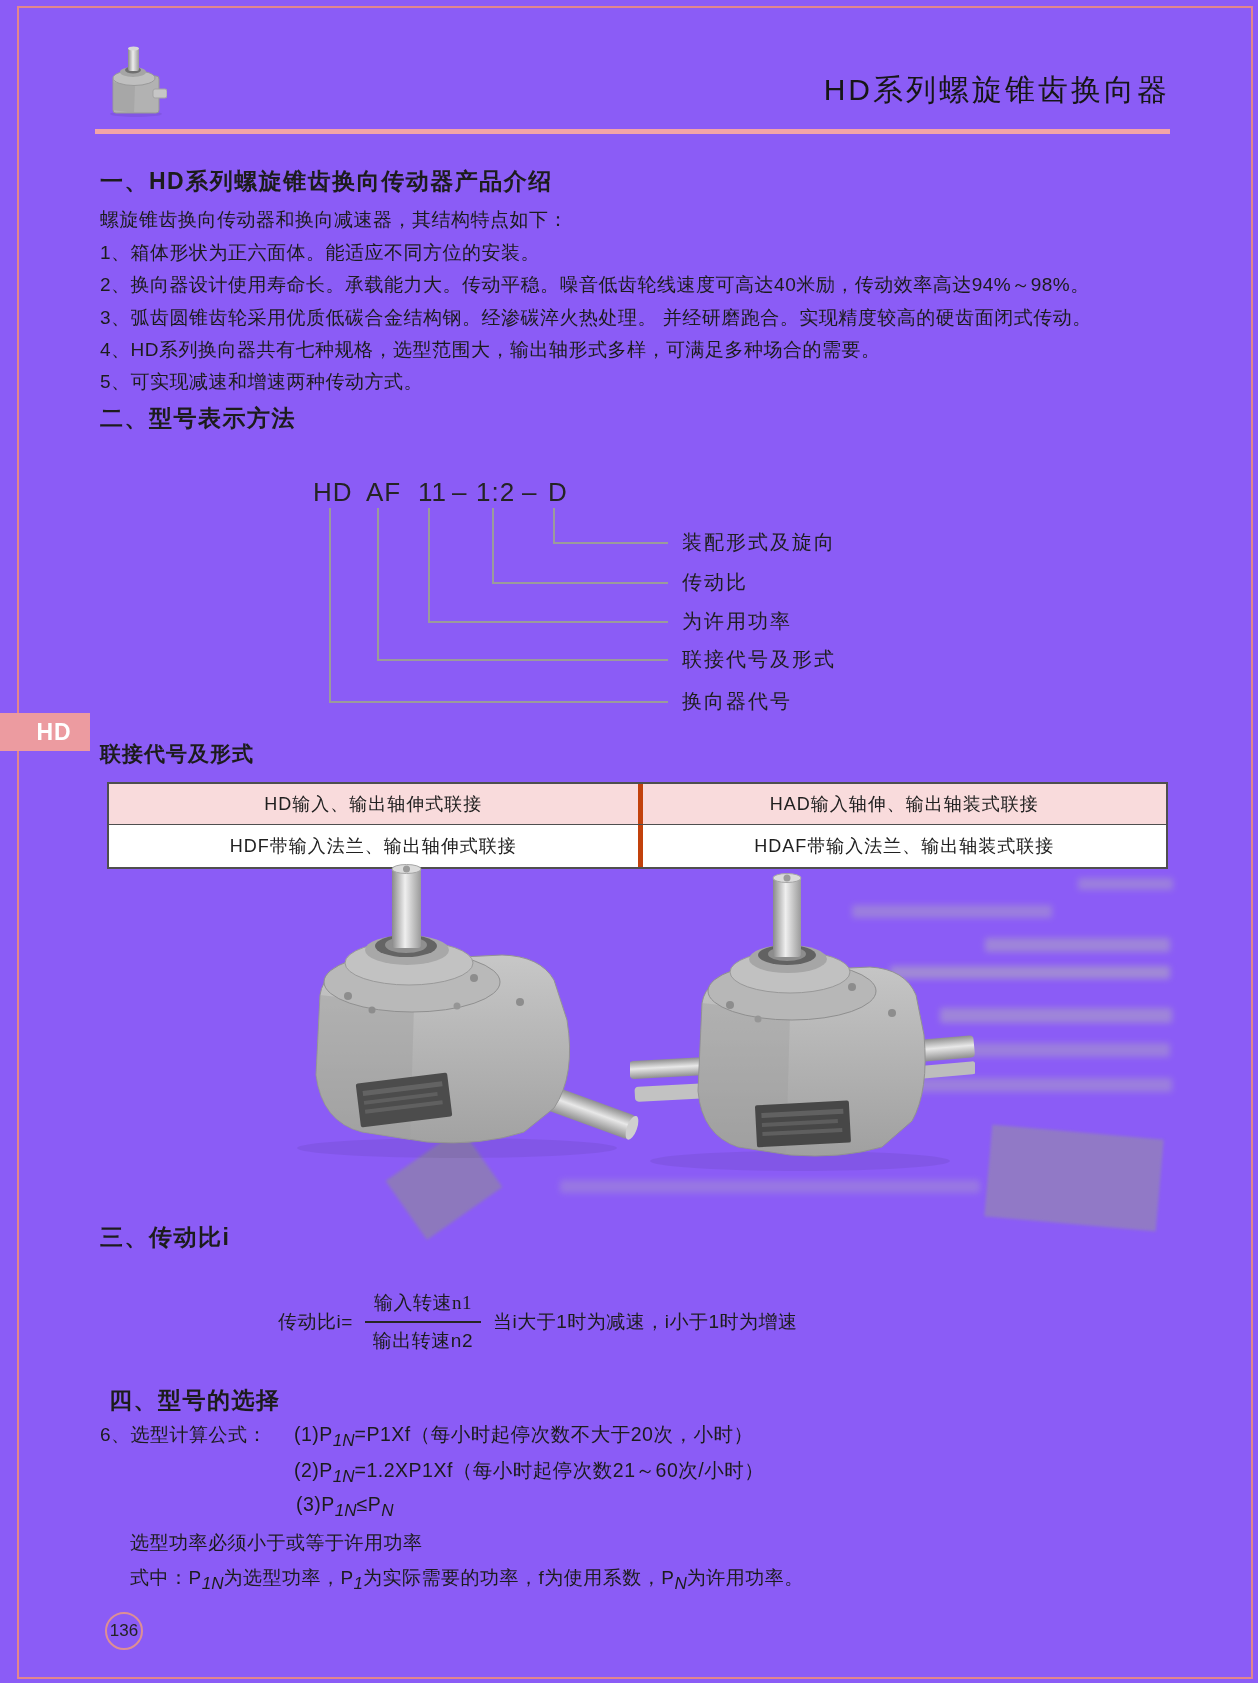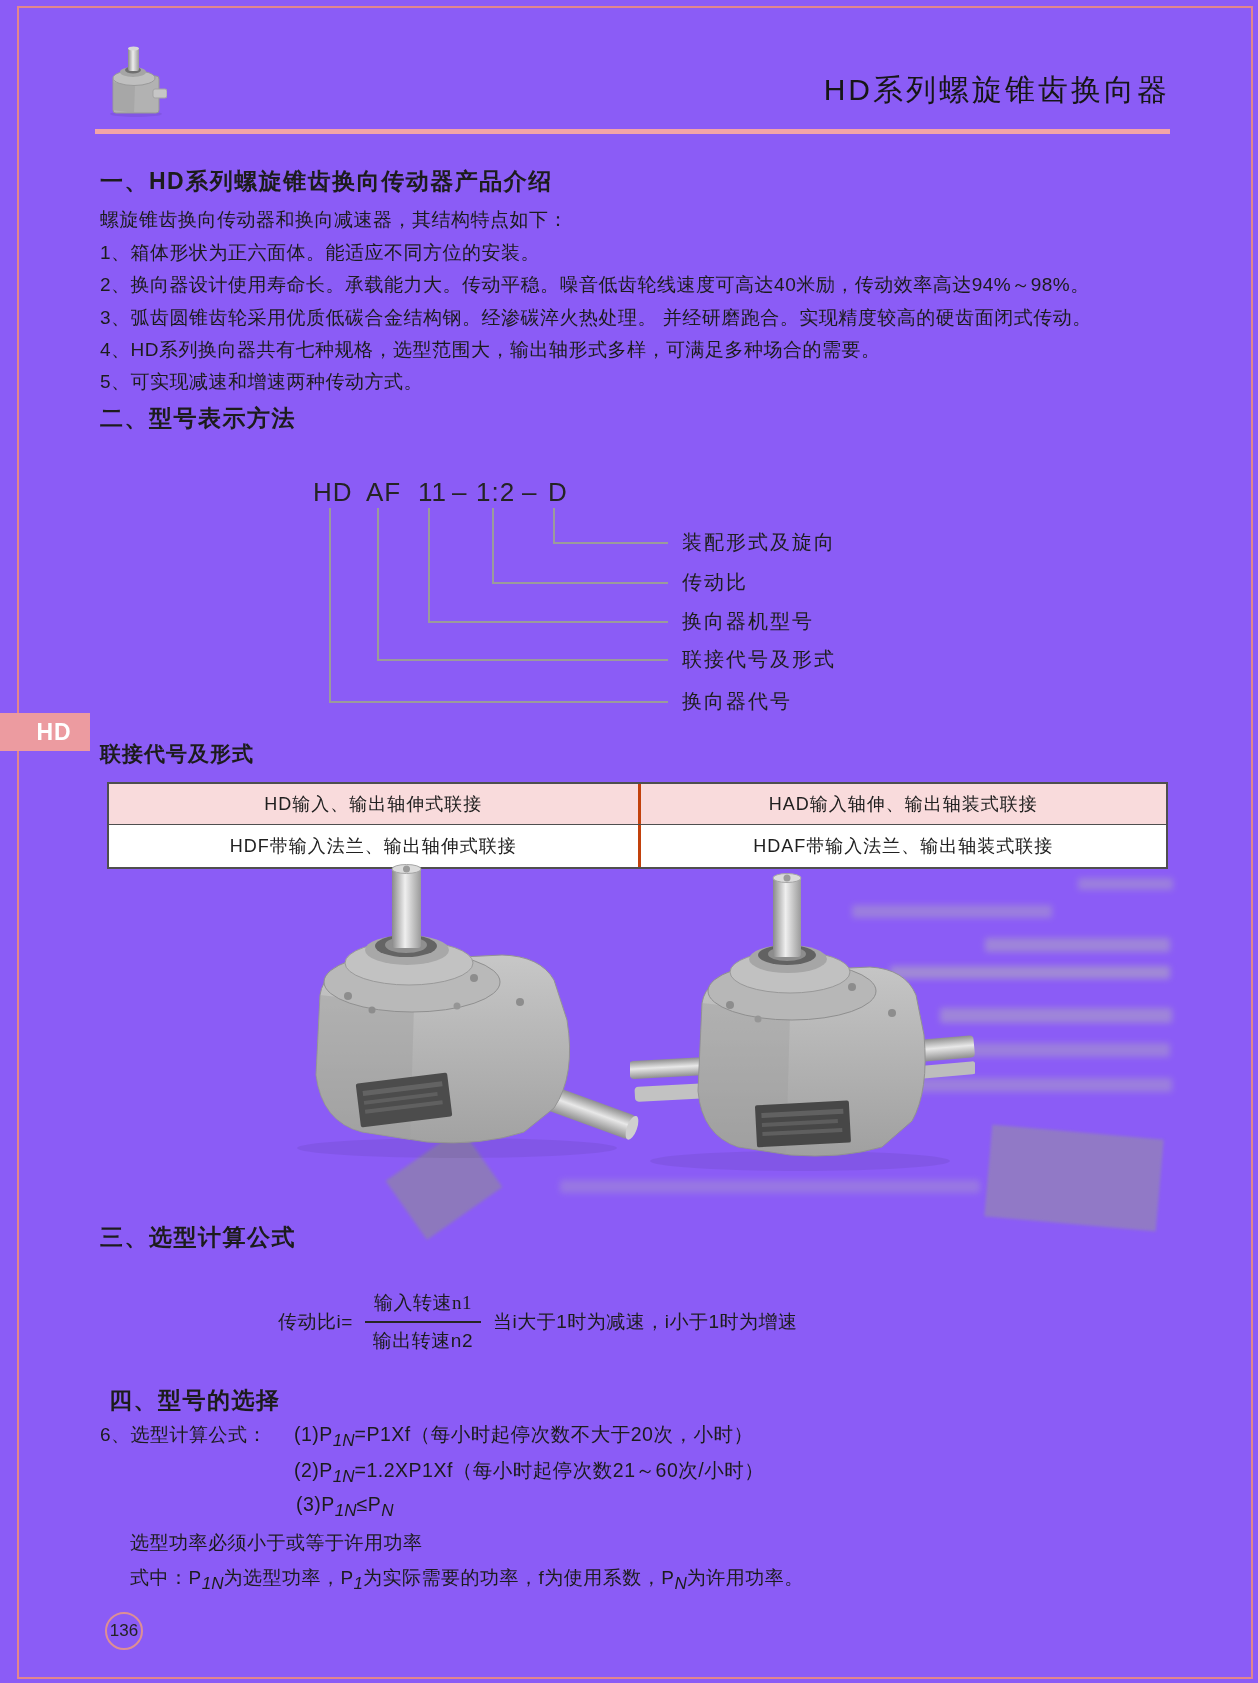--- a/index.html
+++ b/index.html
@@ -28,21 +28,21 @@
   
   .side-tab{position:absolute;left:0;top:713px;width:90px;height:38px;background:#ec9ba0;
             color:#ffffff;font-size:23px;font-weight:bold;display:flex;align-items:center;
             justify-content:center;padding-left:18px;box-sizing:border-box;letter-spacing:1px;z-index:3;}
 
   
   .conn-table{position:absolute;left:107px;top:782px;width:1061px;border:2px solid #4f4f4f;box-sizing:border-box;}
   .conn-row{display:grid;grid-template-columns:1fr 1fr;}
   .conn-cell{display:flex;align-items:center;justify-content:center;font-size:18px;
              letter-spacing:1px;height:40px;white-space:nowrap;color:#202020;}
-  .conn-cell + .conn-cell{border-left:3px solid #c2410c;}
+  .conn-cell + .conn-cell{border-left:5px solid #c2410c;}
   .conn-head .conn-cell{background:#f9dbdc;}
   .conn-body{border-top:1px solid #4f4f4f;}
   .conn-body .conn-cell{height:42px;background:#ffffff;}
 
   
   .ghost{position:absolute;background:#b7b7b7;filter:blur(3px);opacity:.38;border-radius:2px;}
   .smudge{position:absolute;filter:blur(1.5px);}
 
   
   .formula-row{position:absolute;left:278px;top:1288px;display:flex;align-items:center;gap:12px;}
@@ -110,21 +110,21 @@
       <polyline points="254,38 254,73 368,73"></polyline>
       <polyline points="193,38 193,113 368,113"></polyline>
       <polyline points="129,38 129,152 368,152"></polyline>
       <polyline points="78,38 78,190 368,190"></polyline>
       <polyline points="30,38 30,232 368,232"></polyline>
     </g>
   </svg>
 
   <div class="callout-label" style="top:529px;">装配形式及旋向</div>
   <div class="callout-label" style="top:569px;">传动比</div>
-  <div class="callout-label" style="top:608px;">换向器机型号</div>
+  <div class="callout-label" style="top:608px;">为许用功率</div>
   <div class="callout-label" style="top:646px;">联接代号及形式</div>
   <div class="callout-label" style="top:688px;">换向器代号</div>
 
   <div class="side-tab">HD</div>
 
   <div class="abs h-sub" style="left:100px;top:740px;">联接代号及形式</div>
 
   <div class="conn-table">
     <div class="conn-row conn-head">
       <div class="conn-cell">HD输入、输出轴伸式联接</div>
@@ -233,21 +233,21 @@
       <rect x="132" y="248" width="82" height="5" fill="#6c6c6c" opacity="0.7"></rect>
       <rect x="132" y="258" width="76" height="4" fill="#676767" opacity="0.7"></rect>
       <rect x="132" y="267" width="80" height="4" fill="#696969" opacity="0.7"></rect>
     </g>
     <circle cx="100" cy="142" r="4" fill="#8d8d8d"></circle>
     <circle cx="222" cy="124" r="4" fill="#8d8d8d"></circle>
     <circle cx="262" cy="150" r="4" fill="#8d8d8d"></circle>
     <circle cx="128" cy="156" r="3.5" fill="#969696"></circle>
   </svg>
 
-  <div class="abs h-sec" style="left:100px;top:1222px;">三、选型计算公式</div>
+  <div class="abs h-sec" style="left:100px;top:1222px;">三、传动比i</div>
 
   <div class="formula-row">
     <span class="tline">传动比i=</span>
     <span class="frac">
       <span class="num" style="display:block;">输入转速n1</span>
       <span class="den" style="display:block;">输出转速n2</span>
     </span>
     <span class="tline">当i大于1时为减速，i小于1时为增速</span>
   </div>
 

